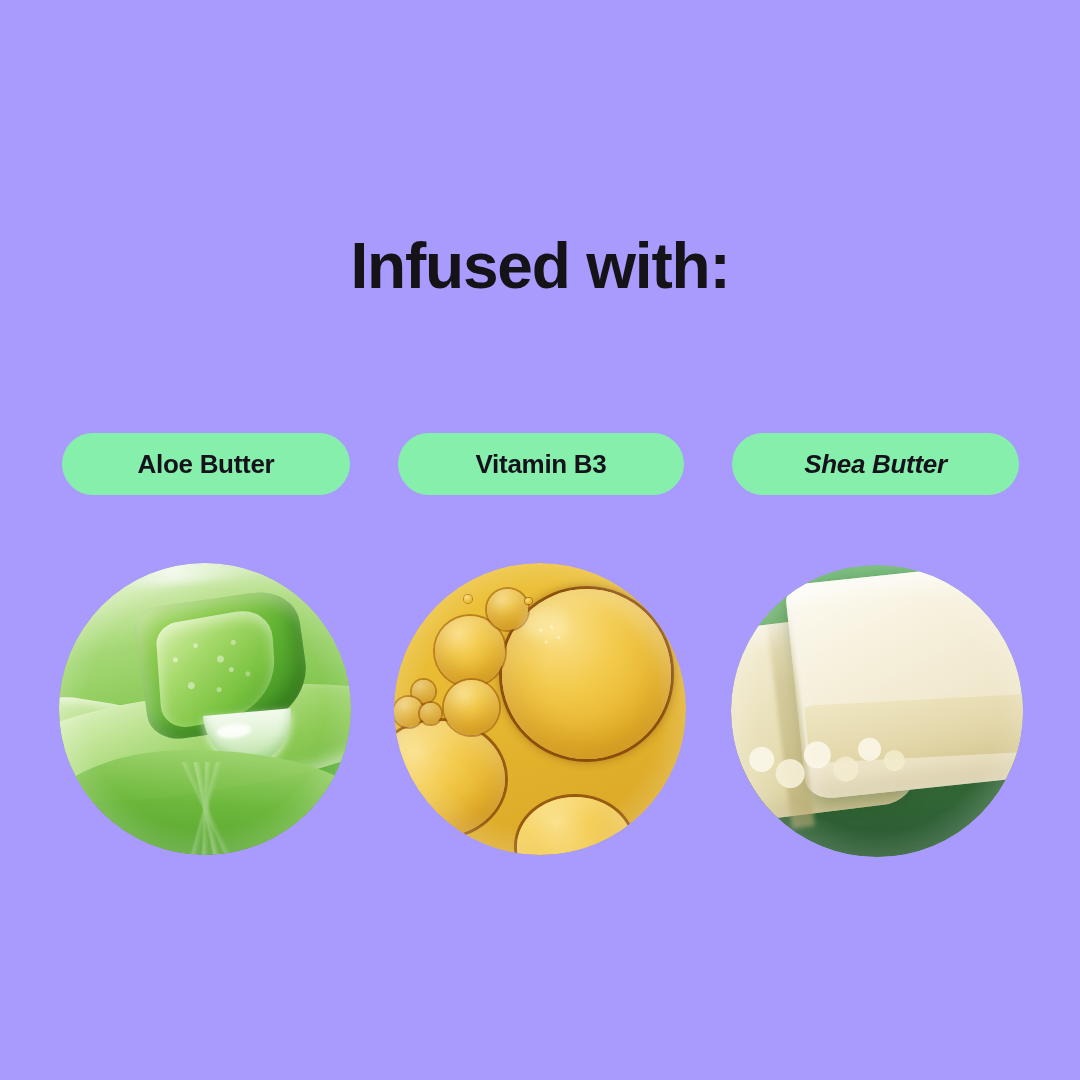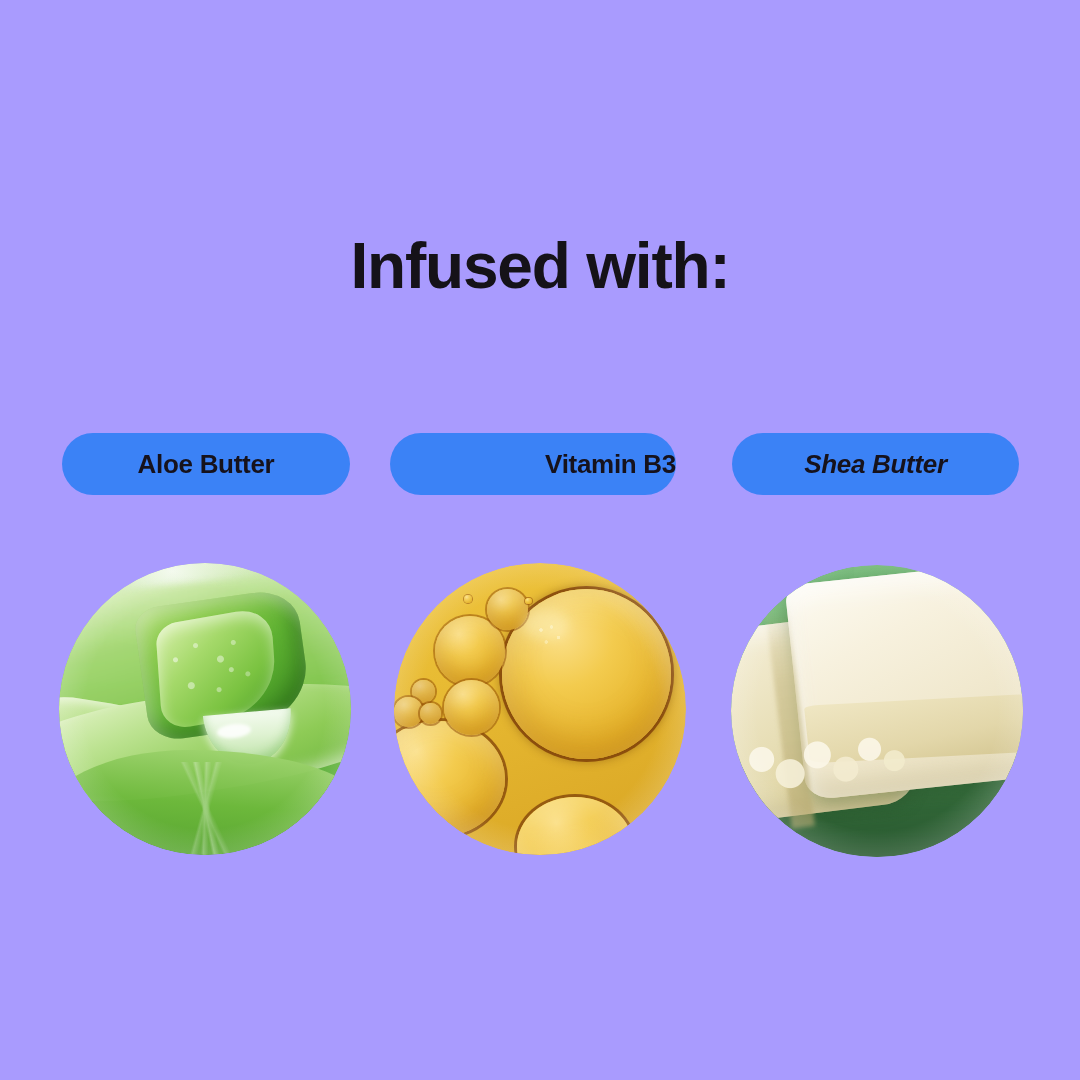--- a/index.html
+++ b/index.html
@@ -39,28 +39,28 @@
     left: 0;
     top: 433px;
     width: 1080px;
     height: 62px;
   }
   .pill {
     position: absolute;
     top: 0;
     height: 62px;
     border-radius: 31px;
-    background: #3b82f6;
+    background: #86efac;
     display: flex;
     align-items: center;
     justify-content: center;
     box-sizing: border-box;
   }
   .pill-0 { left: 62px;  width: 288px; }
-  .pill-1 { left: 390px; width: 286px; justify-content: flex-end; }
+  .pill-1 { left: 398px; width: 286px; }
   .pill-2 { left: 732px; width: 287px; font-style: italic; }
   .pill-label {
     font-size: 26px;
     font-weight: 700;
     letter-spacing: -0.3px;
     color: #16121c;
     line-height: 1;
     white-space: nowrap;
   }
 

